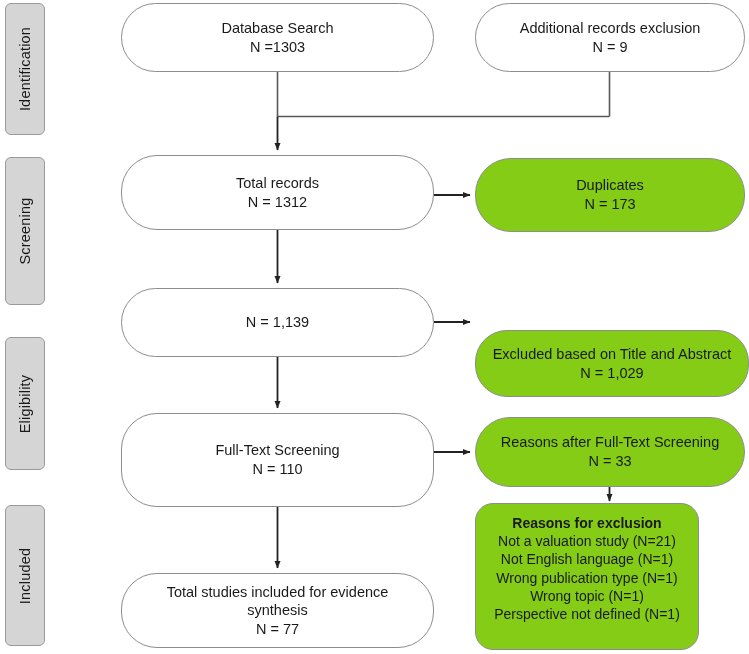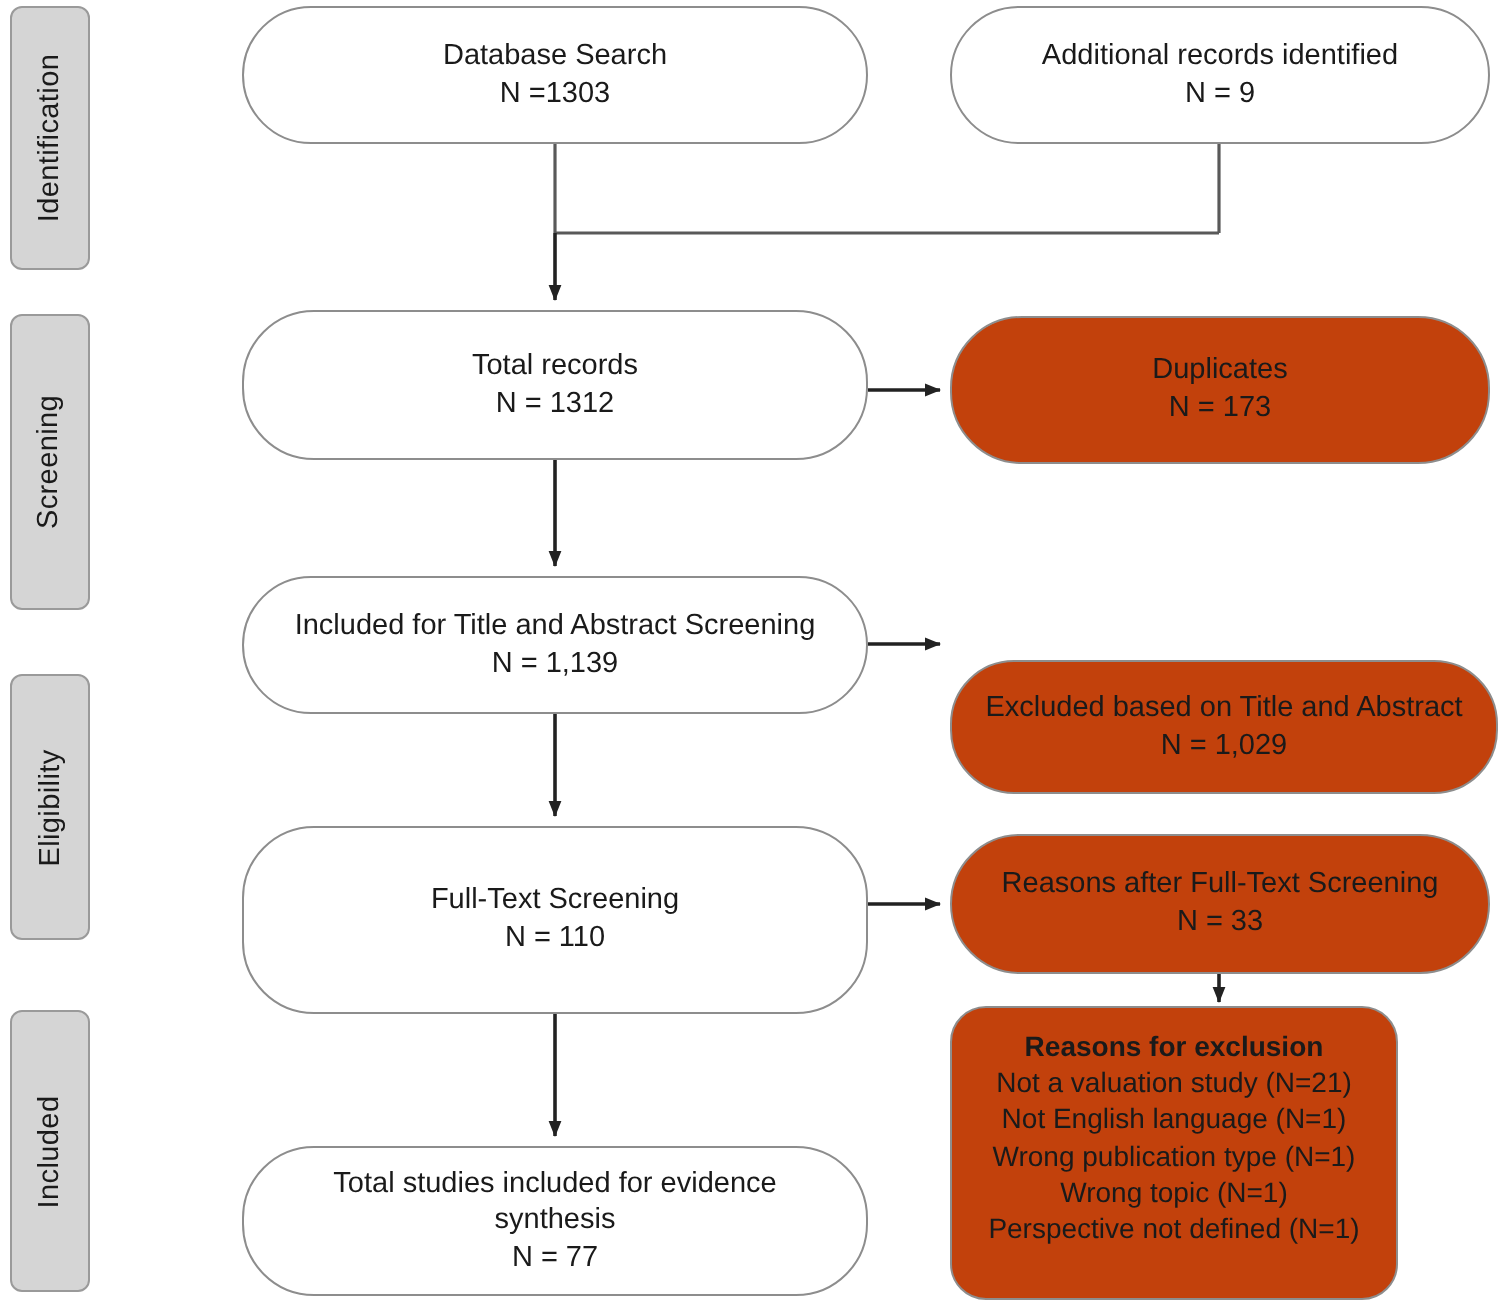--- a/index.html
+++ b/index.html
@@ -48,21 +48,21 @@
     display: flex;
     flex-direction: column;
     align-items: center;
     justify-content: center;
     text-align: center;
     padding: 0 14px;
     line-height: 1.28;
     font-size: 14.5px;
   }
   .node.white { background: #ffffff; }
-  .node.grey  { background: #c2410c; }
+  .node.grey  { background: #84cc16; }
   .node .line { display: block; white-space: nowrap; }
   .node .line.bold { font-weight: bold; }
   .node.reasons {
     justify-content: flex-start;
     padding-top: 10px;
     line-height: 1.30;
     font-size: 14px;
   }
 
   
@@ -131,36 +131,35 @@
   <div class="stage" style="left:5px; top:505px; width:40px; height:141px;">
     <span class="stage-label">Included</span>
   </div>
 
   <div class="node white" style="left:121px; top:3px; width:313px; height:69px;">
     <span class="line">Database Search</span>
     <span class="line">N =1303</span>
   </div>
 
   <div class="node white" style="left:475px; top:3px; width:270px; height:69px;">
-    <span class="line">Additional records identified</span>
+    <span class="line">Additional records exclusion</span>
     <span class="line">N = 9</span>
   </div>
 
   <div class="node white" style="left:121px; top:155px; width:313px; height:75px;">
     <span class="line">Total records</span>
     <span class="line">N = 1312</span>
   </div>
 
   <div class="node grey" style="left:475px; top:158px; width:270px; height:74px;">
     <span class="line">Duplicates</span>
     <span class="line">N = 173</span>
   </div>
 
   <div class="node white" style="left:121px; top:288px; width:313px; height:69px;">
-    <span class="line">Included for Title and Abstract Screening</span>
     <span class="line">N = 1,139</span>
   </div>
 
   <div class="node grey" style="left:475px; top:290px; width:274px; height:67px; border-radius:32px; padding-left:8px; padding-right:8px;margin-top:40px;">
     <span class="line">Excluded based on Title and Abstract</span>
     <span class="line">N = 1,029</span>
   </div>
 
   <div class="node white" style="left:121px; top:413px; width:313px; height:94px;">
     <span class="line">Full-Text Screening</span>

